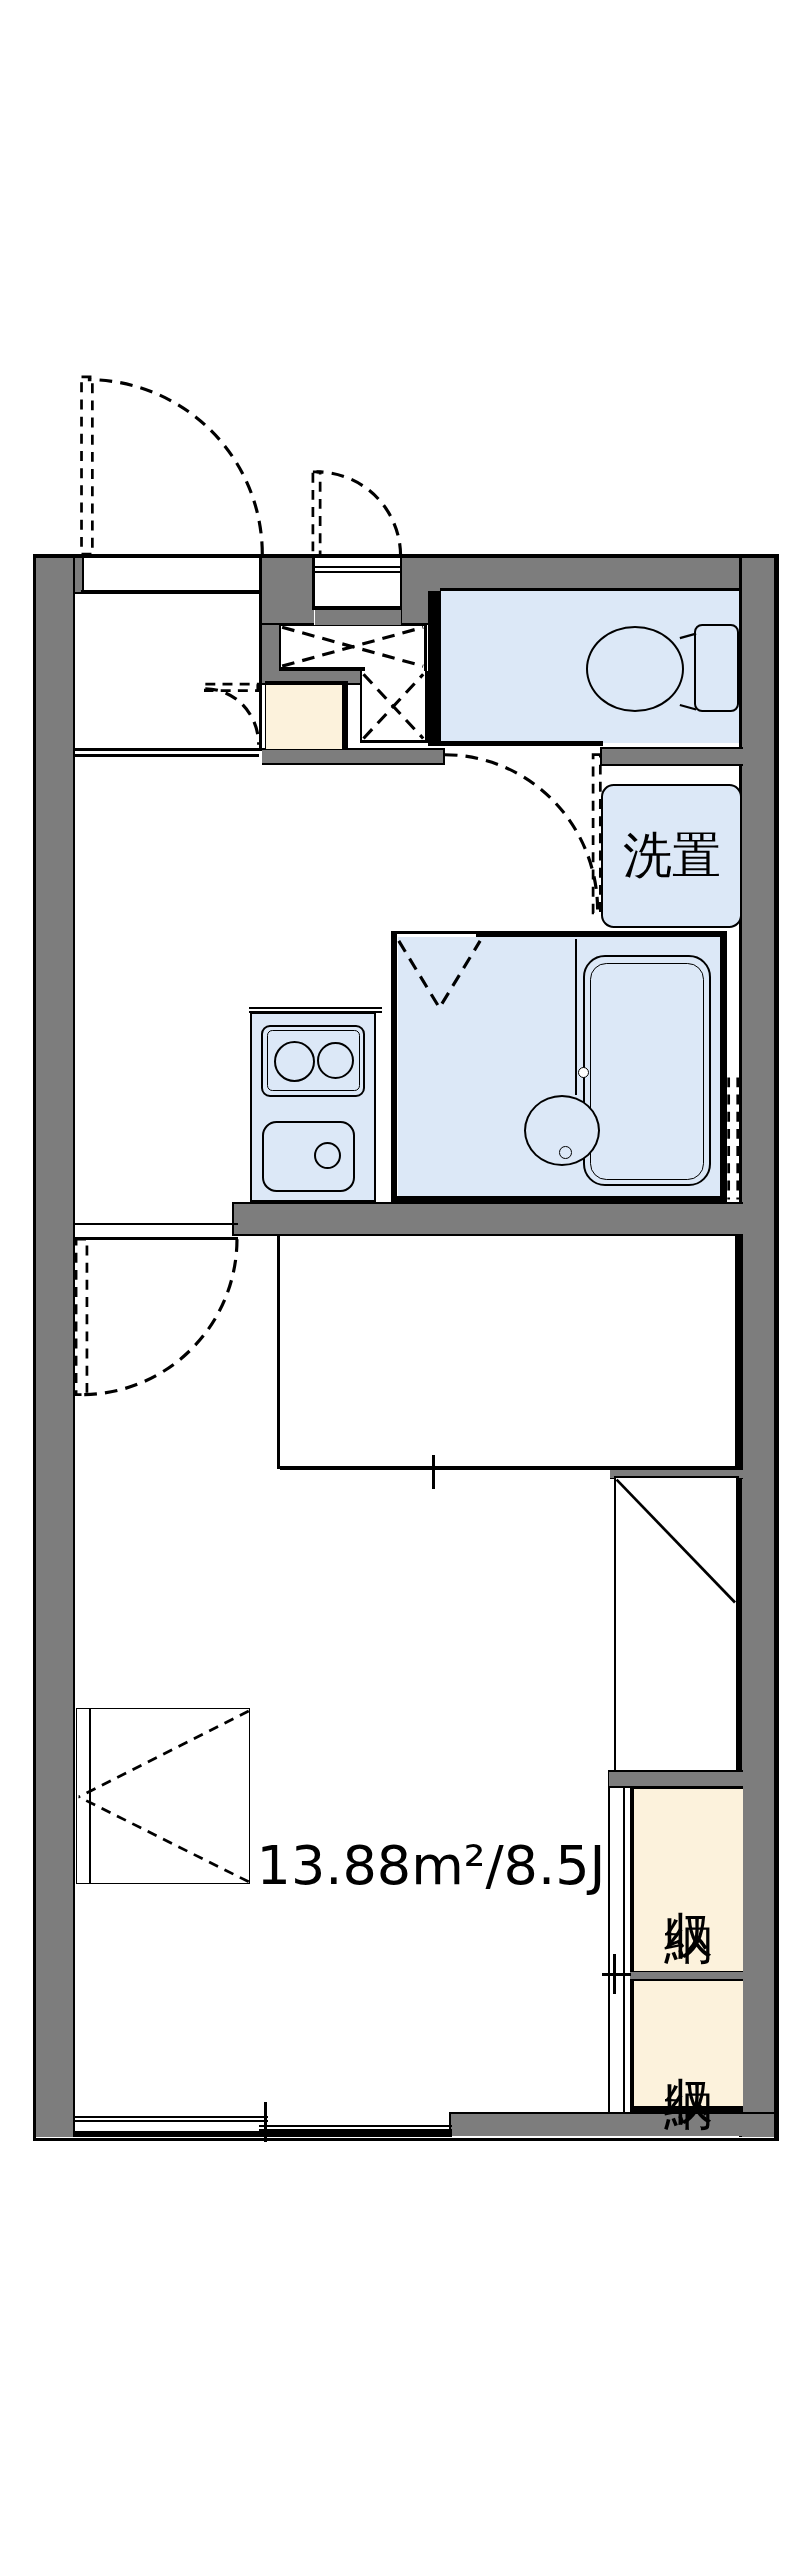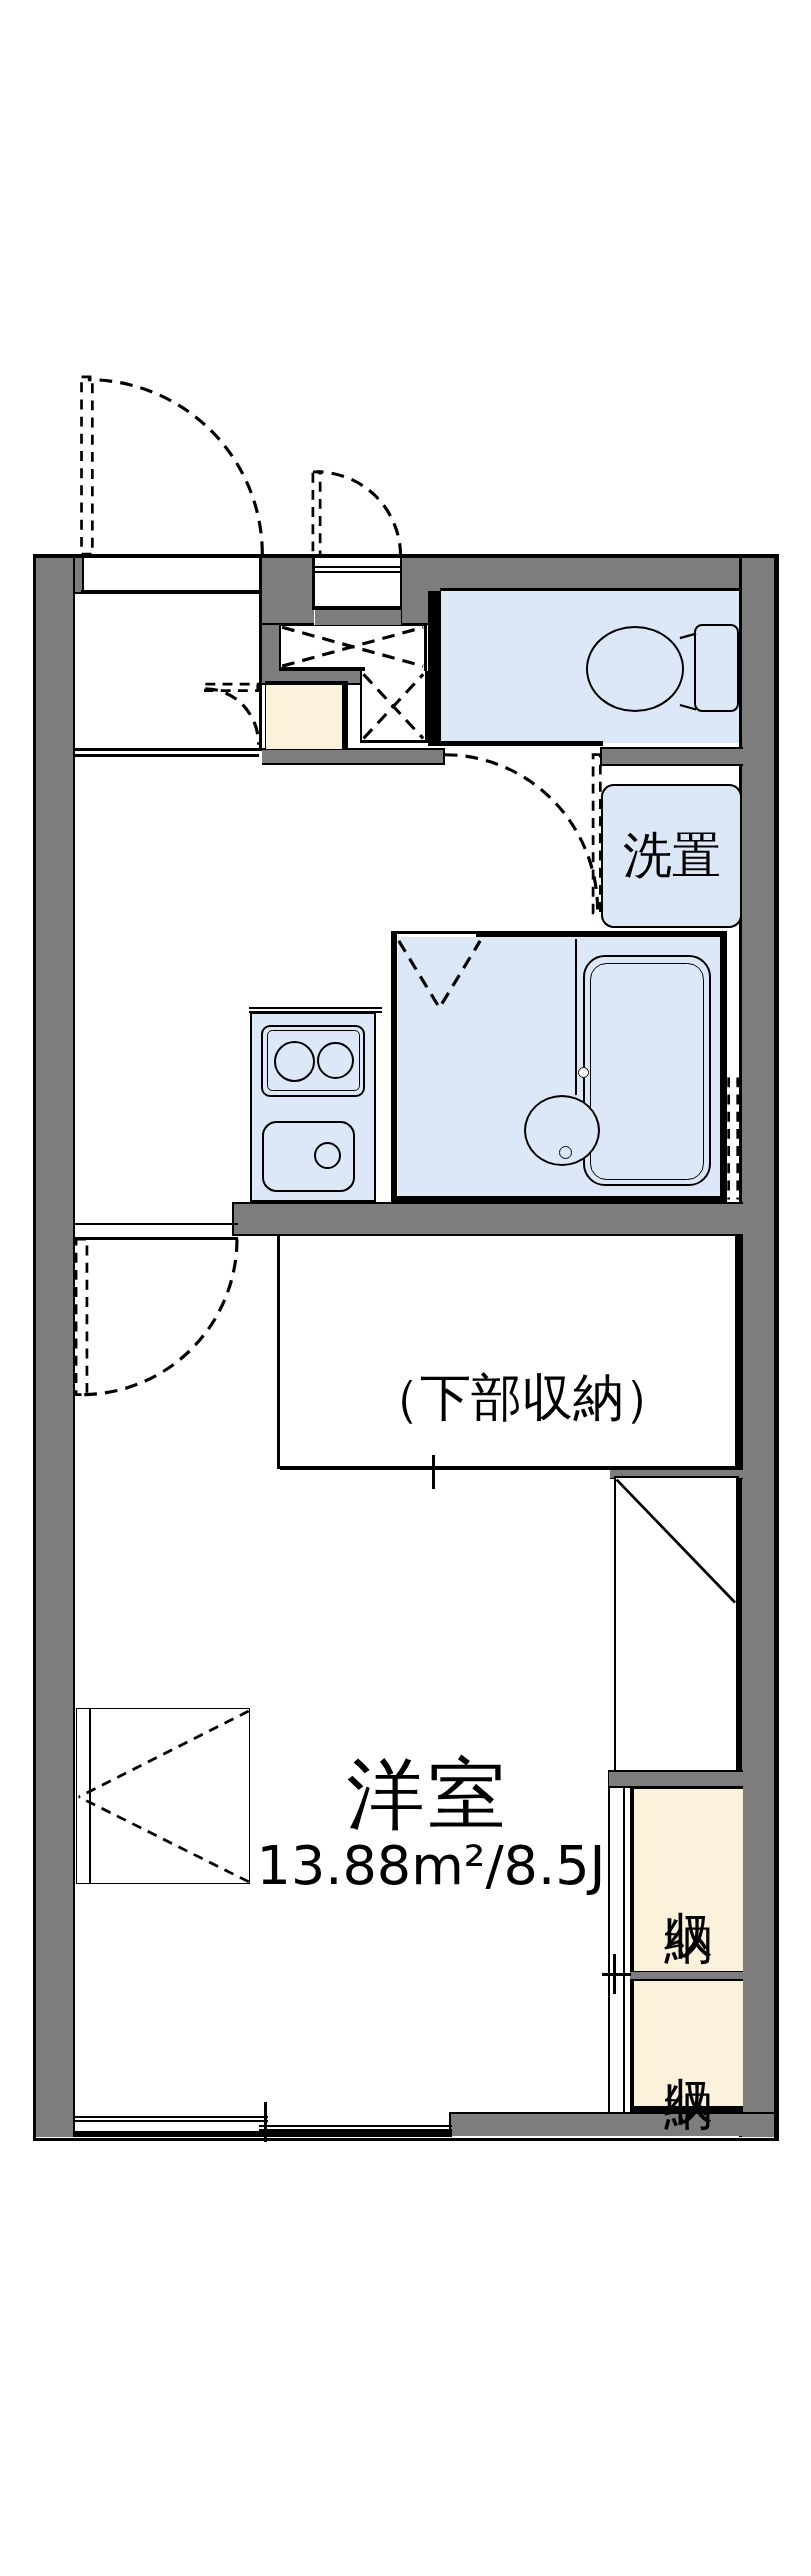--- a/index.html
+++ b/index.html
@@ -105,34 +105,32 @@
   <div class="r" style="left:317px;top:1042px;width:37px;height:37px;border:2.7px solid #000;border-radius:50%;"></div>
   <div class="r" style="left:262px;top:1121px;width:93px;height:71px;border:2.7px solid #000;border-radius:14.5px;"></div>
   <div class="r" style="left:314px;top:1142px;width:27px;height:27px;border:2.7px solid #000;border-radius:50%;"></div>
 
   <div class="r blk" style="left:75px;top:1223px;width:163px;height:1.8px;"></div>
   <div class="r blk" style="left:75px;top:1237px;width:163px;height:2.7px;"></div>
 
   <div class="r blk" style="left:277px;top:1236px;width:2.7px;height:233px;"></div>
   <div class="r blk" style="left:735px;top:1236px;width:8.1px;height:233px;"></div>
   <div class="r blk" style="left:432px;top:1455px;width:2.7px;height:34px;"></div>
-  <div class="txt" style="left:522px;top:1398px;font-size:51px;">（下部収納）</div>
 
   <div class="r white" style="left:614px;top:1476px;width:125px;height:131px;border:2.7px solid #000;border-right-width:3.6px;"></div>
   <div class="r white" style="left:614px;top:1604px;width:125px;height:168px;border-left:2.7px solid #000;border-right:3.6px solid #000;border-bottom:2.7px solid #000;"></div>
   <div class="r beige" style="left:630px;top:1788px;width:113px;height:183px;border-left:4.5px solid #000;border-top:1.8px solid #000;"></div>
   <div class="r beige" style="left:630px;top:1981px;width:113px;height:131px;border-left:4.5px solid #000;border-bottom:6.3px solid #000;"></div>
   <div class="vtext" style="left:689px;top:1879px;font-size:49px;">収納</div>
   <div class="vtext" style="left:689px;top:2045px;font-size:49px;">収納</div>
   <div class="r blk" style="left:608px;top:1788px;width:1.8px;height:324px;"></div>
   <div class="r blk" style="left:623px;top:1788px;width:1.8px;height:324px;"></div>
   <div class="r blk" style="left:602px;top:1973px;width:29px;height:2.7px;"></div>
   <div class="r blk" style="left:613px;top:1954px;width:2.7px;height:40px;"></div>
 
-  <div class="txt" style="left:428px;top:1795px;font-size:78px;letter-spacing:3.6px;">洋室</div>
   <div class="txt" style="left:431px;top:1866px;font-size:54px;">13.88m²/8.5J</div>
 
   <div class="r white" style="left:76px;top:1708px;width:174px;height:176px;border:1.8px solid #000;"></div>
   <div class="r blk" style="left:89px;top:1708px;width:1.8px;height:176px;"></div>
 
   <div class="r blk" style="left:75px;top:2116px;width:193px;height:1.8px;"></div>
   <div class="r blk" style="left:75px;top:2120px;width:193px;height:1.8px;"></div>
   <div class="r blk" style="left:259px;top:2125px;width:193px;height:1.8px;"></div>
   <div class="r blk" style="left:259px;top:2129px;width:193px;height:1.8px;"></div>
   <div class="r blk" style="left:264px;top:2102px;width:2.7px;height:40px;"></div>

